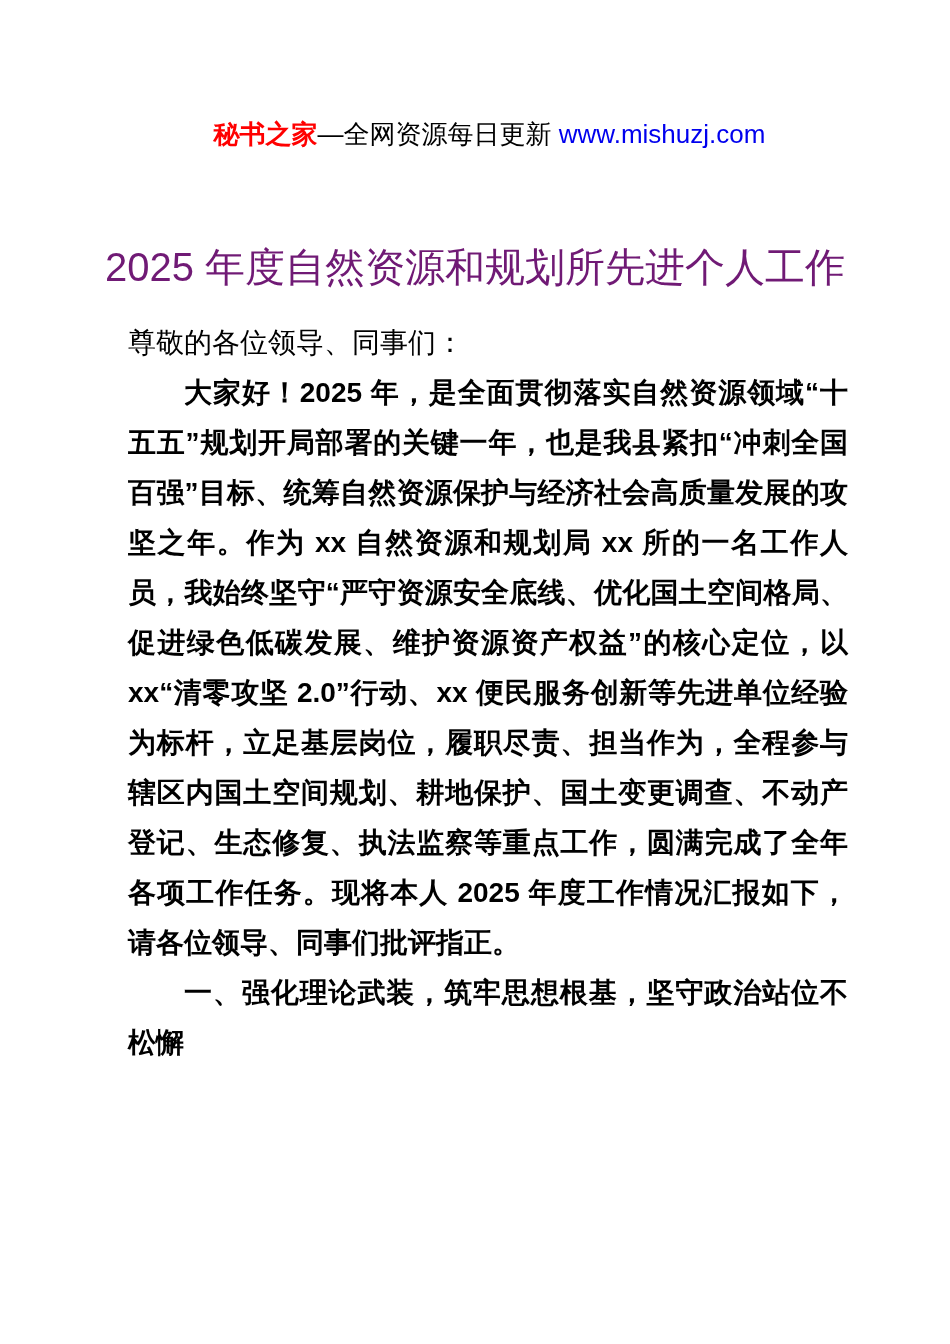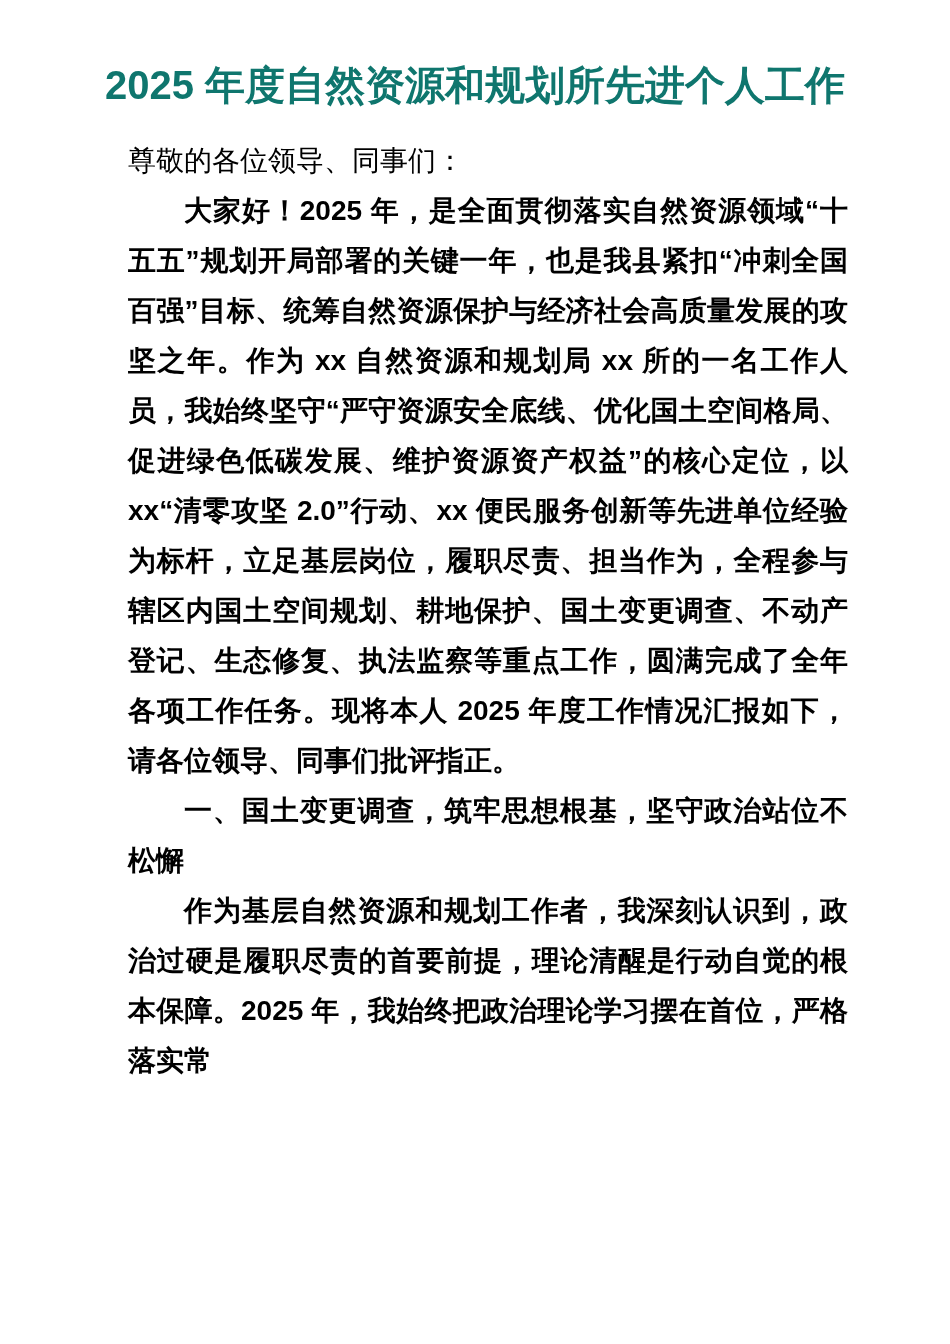--- a/index.html
+++ b/index.html
@@ -35,22 +35,22 @@
   .site-header .url {
     color: #0000ee;
     font-weight: 400;
   }
   
   .doc-title {
     margin: 48px 60px 0 60px;
     text-align: center;
     font-size: 40px;
     line-height: 74px;
-    font-weight: 700;
-    color: #0f766e;
+    font-weight: 400;
+    color: #701a75;
   }
   .doc-title .title-line {
     display: block;
   }
   
   .doc-body {
     margin: 14px 102px 0 128px;
     font-size: 28px;
     line-height: 50px;
     text-align: justify;
@@ -70,25 +70,27 @@
   }
   .doc-body .heading {
     font-weight: bold;
   }
 </style>
 </head>
 <body>
 
 <div class="page">
 
+  <div class="site-header">
+    <span class="brand">秘书之家</span><span class="tagline">—全网资源每日更新 </span><span class="url">www.mishuzj.com</span>
+  </div>
 
   <h1 class="doc-title">
     <span class="title-line">2025 年度自然资源和规划所先进个人工作</span>
   </h1>
 
   <div class="doc-body">
     <p class="salutation">尊敬的各位领导、同事们：</p>
     <p class="para">大家好！2025 年，是全面贯彻落实自然资源领域“十五五”规划开局部署的关键一年，也是我县紧扣“冲刺全国百强”目标、统筹自然资源保护与经济社会高质量发展的攻坚之年。作为 xx 自然资源和规划局 xx 所的一名工作人员，我始终坚守“严守资源安全底线、优化国土空间格局、促进绿色低碳发展、维护资源资产权益”的核心定位，以 xx“清零攻坚 2.0”行动、xx 便民服务创新等先进单位经验为标杆，立足基层岗位，履职尽责、担当作为，全程参与辖区内国土空间规划、耕地保护、国土变更调查、不动产登记、生态修复、执法监察等重点工作，圆满完成了全年各项工作任务。现将本人 2025 年度工作情况汇报如下，请各位领导、同事们批评指正。</p>
-    <p class="para heading">一、国土变更调查，筑牢思想根基，坚守政治站位不松懈</p>
-    <p class="para">作为基层自然资源和规划工作者，我深刻认识到，政治过硬是履职尽责的首要前提，理论清醒是行动自觉的根本保障。2025 年，我始终把政治理论学习摆在首位，严格落实常</p>
+    <p class="para heading">一、强化理论武装，筑牢思想根基，坚守政治站位不松懈</p>
   </div>
 
 </div>
 
 </body></html>

